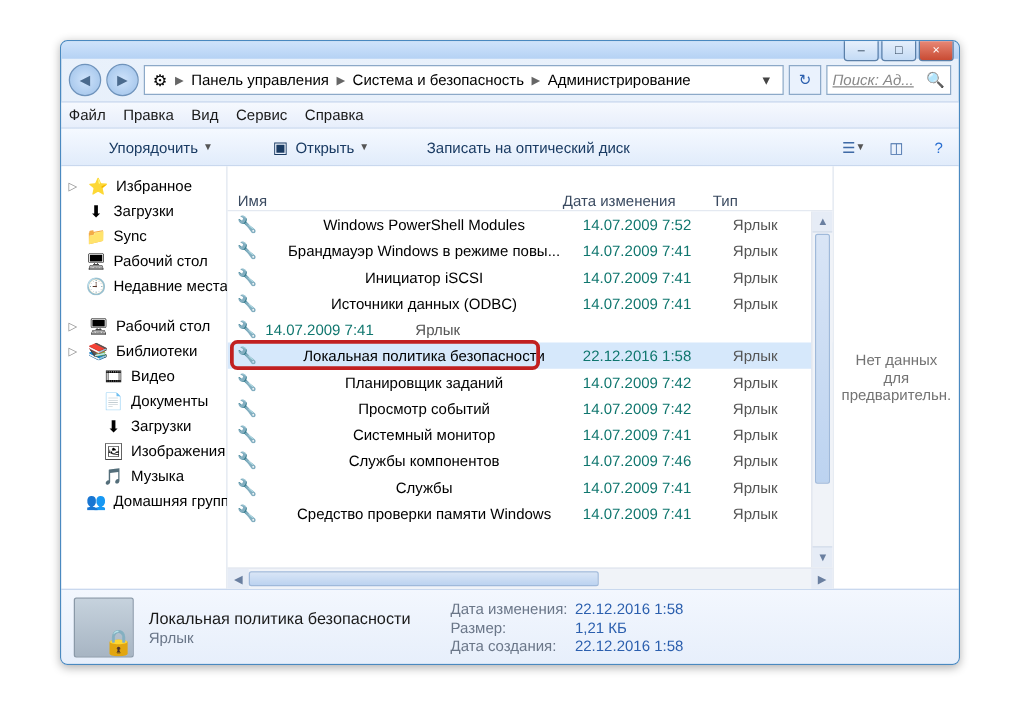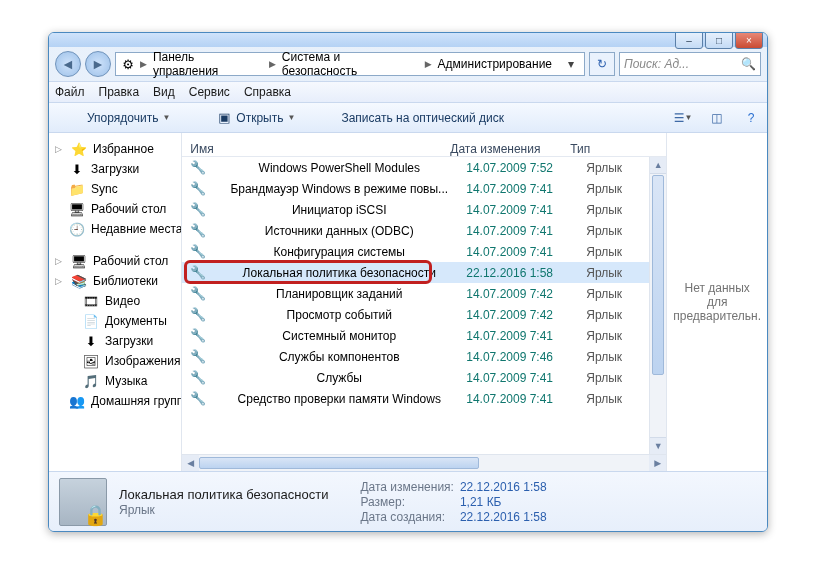--- a/index.html
+++ b/index.html
@@ -12,41 +12,41 @@
 .win-btn { width: 28px; height: 18px; border: 1px solid #5a7fa8; border-radius: 0 0 3px 3px; margin-left: 2px; background: linear-gradient(#e8f1fc, #c4dbf5); display:flex; align-items:center; justify-content:center; font-size:10px; color:#2b3f55; }
 .win-btn.close { background: linear-gradient(#e98b7a, #c94b33); color:#fff; }
 
 .addr-row { height: 34px; display:flex; align-items:center; padding: 4px 6px; gap:4px; }
 .nav-back, .nav-fwd { width:26px; height:26px; border-radius:50%; background: radial-gradient(#cfe3fb,#9cc0e8); border:1px solid #6f93bb; display:flex; align-items:center; justify-content:center; color:#4a6a8d; font-size:14px; }
 .addr-bar { flex:1; height:24px; background:#fff; border:1px solid #8ca9c8; display:flex; align-items:center; padding:0 4px; gap:4px; }
 .addr-bar .seg { color:#000; padding:0 2px; }
 .addr-bar .chev { color:#666; font-size:9px; }
 .addr-drop { width:18px; text-align:center; color:#444; }
 .refresh-btn { width:26px; height:24px; background:#eaf2fd; border:1px solid #8ca9c8; display:flex; align-items:center; justify-content:center; color:#2b5fae; }
-.search-box { width:142px; height:24px; background:#fff; border:1px solid #8ca9c8; display:flex; align-items:center; padding:0 4px; color:#888; font-style:italic; position:relative; }
+.search-box { width:100px; height:24px; background:#fff; border:1px solid #8ca9c8; display:flex; align-items:center; padding:0 4px; color:#888; font-style:italic; position:relative;text-decoration:underline; }
 .search-box .mag { position:absolute; right:4px; color:#3f6aa6; font-style:normal;}
 
 .menu-row { height:22px; background: linear-gradient(#f6f9fe, #e7eefb); border-top:1px solid #c9d8ee; border-bottom:1px solid #c9d8ee; display:flex; align-items:center; padding:0 6px; gap:14px; color:#1a1a1a; }
 
 .toolbar-row { height:30px; background: linear-gradient(#f5f9ff, #e1ecfb); border-bottom:1px solid #c9d8ee; display:flex; align-items:center; padding:0 6px; gap:14px; color:#1a3b63; }
 .toolbar-row .tb { display:flex; align-items:center; gap:4px;margin-left:32px; }
 .toolbar-row .drop { font-size:8px; color:#555; }
 .toolbar-spacer { flex:1; }
 .tb-icon { width:20px; height:20px; display:inline-flex; align-items:center; justify-content:center; color:#3f6aa6; }
 
 .body-area { display:flex; height: calc(100% - 14px - 34px - 22px - 30px - 60px); background:#fff; }
 
 .nav-pane { width:175px; border-right:1px solid #e0e6ef; overflow-y:auto; padding:6px 4px; }
 .nav-group { margin-bottom:12px; }
 .nav-item { display:flex; align-items:center; gap:6px; padding:2px 4px 2px 16px; color:#000; white-space:nowrap; }
 .nav-item.header { padding-left:2px; font-weight:normal; }
 .nav-item .tw { width:10px; color:#888; font-size:9px; }
 .ico { width:16px; height:16px; display:inline-flex; align-items:center; justify-content:center; font-size:13px; }
 
-.file-area { flex:1; display:flex; flex-direction:column; position:relative; }
+.file-area { flex:1; display:flex; flex-direction:column; position:relative;margin-top:12px; }
 .col-headers { height:24px; border-bottom:1px solid #e4e9f1; display:flex; align-items:center; color:#3a4a60; padding-left:8px; padding-top:8px;}
 .col-headers span { display:inline-block; }
 .col-name { width:260px; }
 .col-date { width:120px; }
 .col-type { width:80px; }
 
 .file-list { flex:1; overflow:hidden; position:relative; }
 .row { display:flex; align-items:center; height:21px; padding-left:8px; }
 .row.selected { background:#d6e8fb; }
 .row .ico { margin-right:6px; }
@@ -232,21 +232,20 @@
             <span class="c-type">Ярлык</span>
           </div>
           <div class="row">
             <span class="ico">🔧</span>
             <span class="c-name">Источники данных (ODBC)</span>
             <span class="c-date">14.07.2009 7:41</span>
             <span class="c-type">Ярлык</span>
           </div>
           <div class="row">
             <span class="ico">🔧</span>
-            <span class="c-name">Конфигурация системы</span>
             <span class="c-date">14.07.2009 7:41</span>
             <span class="c-type">Ярлык</span>
           </div>
           <div class="row selected">
             <span class="ico">🔧</span>
             <span class="c-name">Локальная политика безопасности</span>
             <span class="c-date">22.12.2016 1:58</span>
             <span class="c-type">Ярлык</span>
           </div>
           <div class="row">

